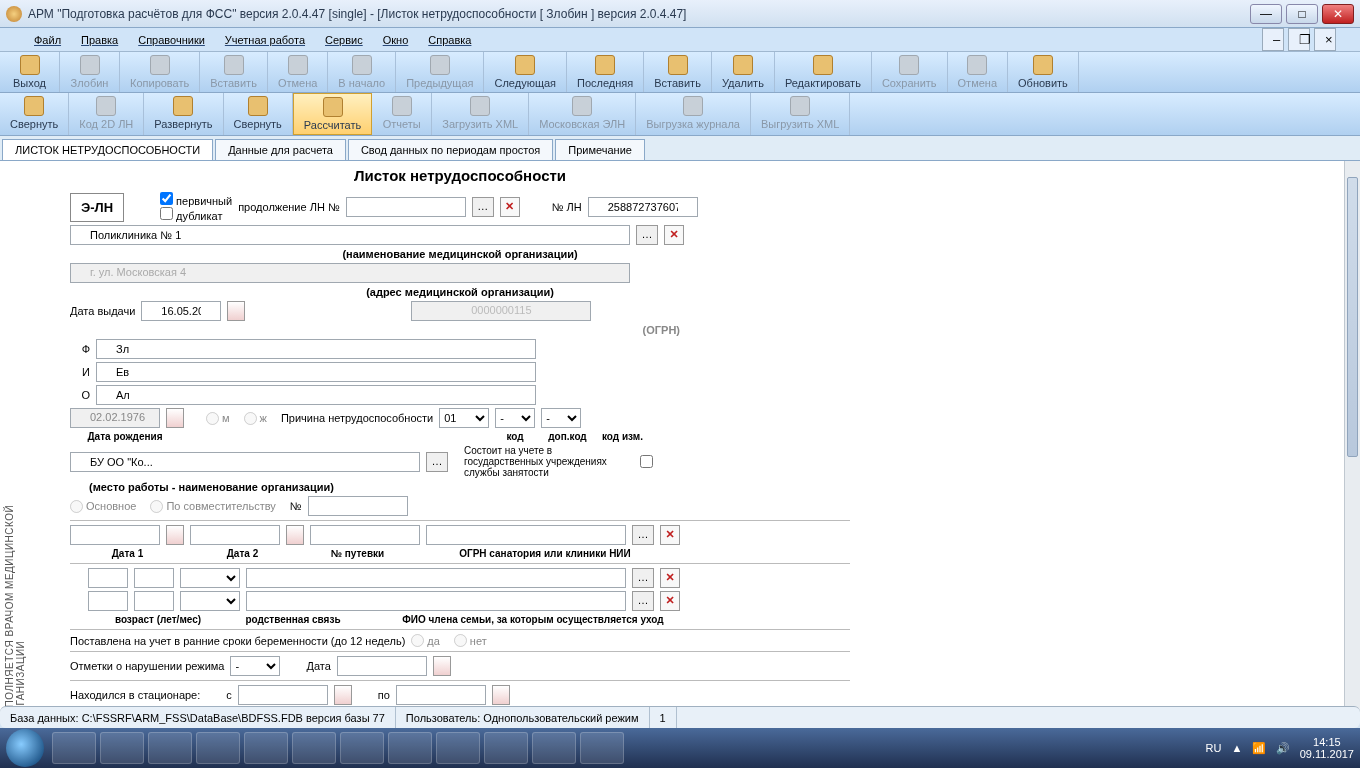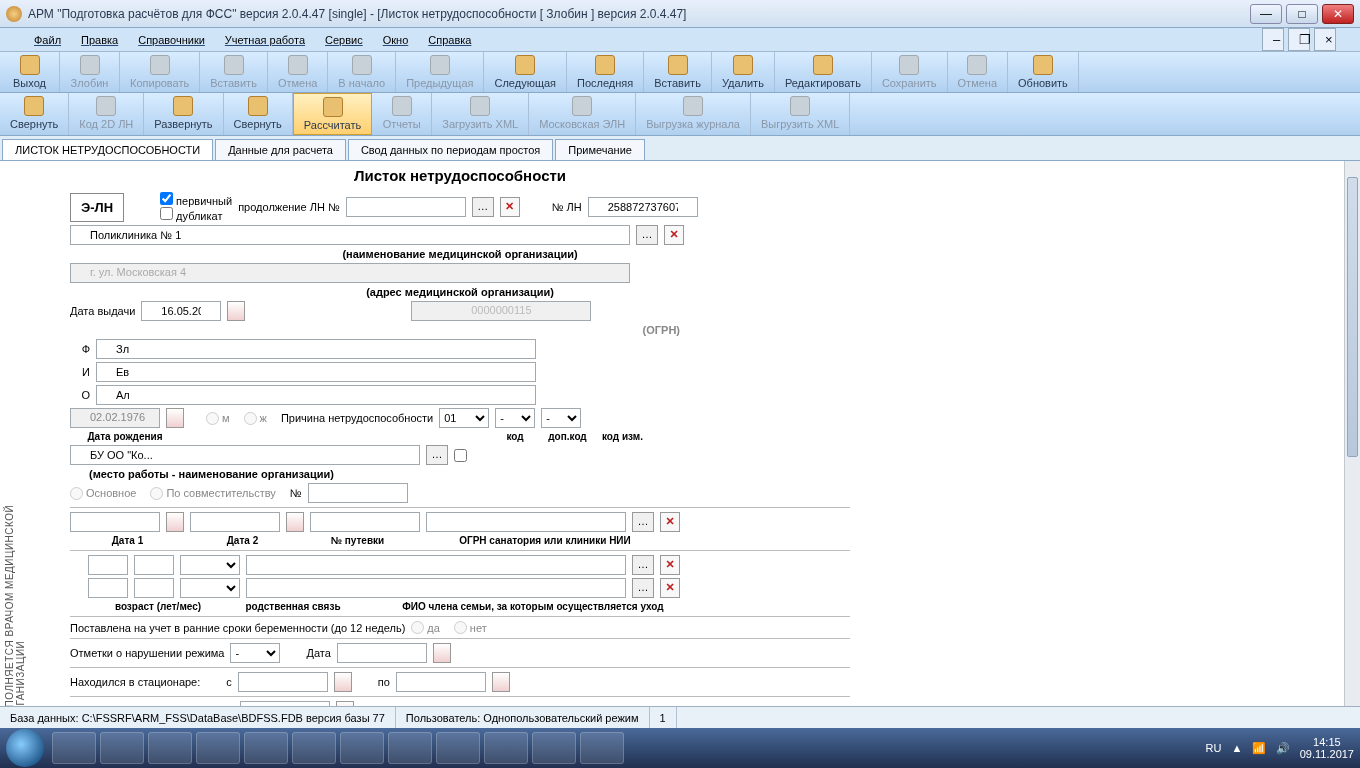--- a/index.html
+++ b/index.html
@@ -32,21 +32,21 @@
 input[type=checkbox] { margin-right: 3px; }
 .ellips { width: 22px; height: 20px; border: 1px solid #999; background: #f0f0f0; text-align: center; cursor: pointer; line-height: 16px; }
 .xbtn { width: 20px; height: 20px; color: #c02020; font-weight: bold; text-align: center; border: 1px solid #999; background: #f8f8f8; cursor: pointer; line-height: 16px; }
 .caption { text-align: center; font-weight: bold; font-size: 11px; margin: 2px 0; }
 .sidetext { position: absolute; left: 4px; top: 320px; writing-mode: vertical-rl; transform: rotate(180deg); font-size: 10px; color: #555; letter-spacing: 0.5px; }
 .sidetext2 { position: absolute; left: 52px; top: 540px; writing-mode: vertical-rl; transform: rotate(180deg); font-size: 9px; color: #555; }
 select { border: 1px solid #a0a8b0; height: 20px; background: #fff; }
 .radio { display: inline-flex; align-items: center; gap: 3px; margin-right: 8px; color: #888; }
 .datebtn { width: 18px; height: 20px; border: 1px solid #999; background: linear-gradient(#fff,#f0d0d0); cursor: pointer; display:inline-block; }
 .hr { border: none; border-top: 1px solid #bbb; margin: 4px 0; }
-.statusbar { position: fixed; bottom: 40px; left: 0; right: 0; height: 22px; background: #e8f0f8; border-top: 1px solid #a0b0c0; display: flex; align-items: center; font-size: 11px; }
+.statusbar { position: fixed; bottom: 40px; left: 0; right: 0; height: 22px; background: #e8f0f8; border-top: 1px solid #a0b0c0; display: flex; align-items: center; font-size: 11px; border-radius: 6px; }
 .statusbar div { padding: 0 10px; border-right: 1px solid #b0c0d0; height: 100%; display: flex; align-items: center; }
 .taskbar { position: fixed; bottom: 0; left: 0; right: 0; height: 40px; background: linear-gradient(#4a6a9a,#203050); display: flex; align-items: center; padding: 0 6px; }
 .taskbar .start { width: 38px; height: 38px; border-radius: 50%; background: radial-gradient(circle at 40% 40%,#8cf,#036); margin-right: 6px; cursor:pointer; }
 .taskbar .tbitem { width: 44px; height: 32px; margin: 0 2px; border-radius: 3px; background: rgba(255,255,255,0.12); border: 1px solid rgba(255,255,255,0.2); cursor:pointer; }
 .taskbar .tray { margin-left: auto; color: #fff; display: flex; align-items: center; gap: 10px; font-size: 11px; }
 .scroll-track { position:absolute; right:0; top:0; bottom:0; width:16px; background:#e8ecf0; border-left:1px solid #c0c8d0; }
 .scroll-thumb { position:absolute; left:2px; right:2px; top:16px; height:280px; background:linear-gradient(#d0dcea,#b8c8dc); border:1px solid #90a4bc; border-radius:2px; }
 .lbl { white-space: nowrap; }
 .colhead { text-align:center; font-weight:bold; font-size:10px; }
 </style>
@@ -188,20 +188,21 @@
       <div class="colhead" style="width:110px">Дата рождения</div>
       <div style="width:310px"></div>
       <div class="colhead" style="width:50px">код</div>
       <div class="colhead" style="width:55px">доп.код</div>
       <div class="colhead" style="width:55px">код изм.</div>
     </div>
 
     <div class="row">
       <input type="text" style="width: 350px;" value="БУ ОО &quot;Ко...">
       <div class="ellips">…</div>
+      <div style="width:170px;font-size:10px;margin-left:10px">Состоит на учете в государственных учреждениях службы занятости</div>
       <input type="checkbox" style="">
     </div>
     <div class="caption" style="text-align:left;width:380px;margin-left:19px">(место работы - наименование организации)</div>
 
     <div class="row">
       <label class="radio">
           <input type="radio" name="wk" disabled="" style="">
           <span>Основное</span>
         </label>
       <label class="radio">

